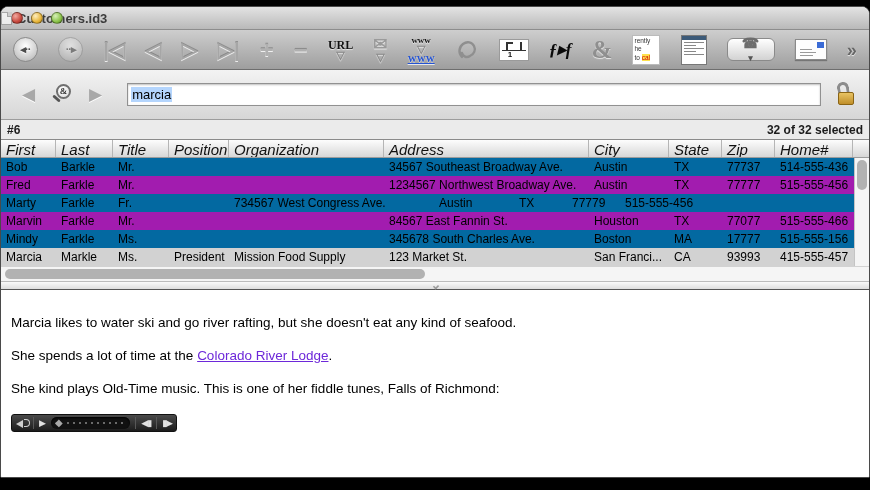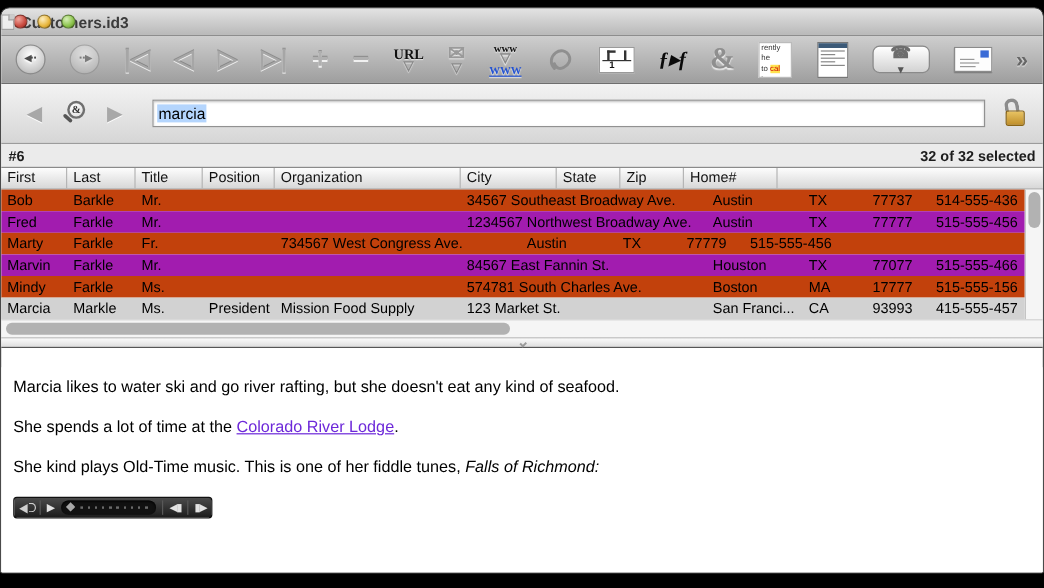--- a/index.html
+++ b/index.html
@@ -96,26 +96,26 @@
     background:linear-gradient(#e8c363,#c08f2a); border:1px solid #8a6414; }
 
   
   .statusrow { height:20px; flex:0 0 20px; background:#ebebeb; border-bottom:1px solid #8a8a8a;
     display:flex; align-items:center; justify-content:space-between; padding:0 6px;
     font-size:12px; font-weight:bold; color:#1c1c1c; }
 
   
   .thead { height:18px; flex:0 0 18px; display:flex;
     background:linear-gradient(#fdfdfd,#d7d7d7); border-bottom:1px solid #9c9c9c; }
-  .th { font-size:12px; color:#111; padding:1px 0 0 5px; border-right:1px solid #b5b5b5;
-    overflow:hidden; white-space:nowrap; }
+  .th { font-size:15px; color:#111; padding:1px 0 0 5px; border-right:1px solid #b5b5b5;
+    overflow:hidden; white-space:nowrap;font-style:italic; }
   .th.stub { border-right:none; }
   .tbody-wrap { flex:0 0 108px; height:108px; display:flex; }
   .tbody { width:853px; }
-  .tr { display:flex; height:18px; background:#c2410c; }
+  .tr { display:flex; height:18px; background:#0369a1; }
   .tr.alt { background:#a21caf; }
   .tr.sel { background:#d2d2d2; }
   .td { font-size:12px; color:#000; padding:2px 0 0 5px; overflow:hidden; white-space:nowrap; }
   .c0{width:55px;} .c1{width:57px;} .c2{width:56px;} .c3{width:60px;} .c4{width:155px;}
   .c5{width:205px;} .c6{width:80px;} .c7{width:53px;} .c8{width:53px;} .c9{width:78px;}
   .vscroll { width:15px; background:#f5f5f5; border-left:1px solid #c4c4c4; position:relative; }
   .vscroll .thumb { position:absolute; top:2px; left:2px; width:10px; height:30px;
     background:#b2b2b2; border-radius:6px; }
   .hscroll { height:15px; flex:0 0 15px; background:#f5f5f5; border-top:1px solid #d2d2d2;
     position:relative; }
@@ -126,21 +126,21 @@
   .splitter { height:9px; flex:0 0 9px; background:linear-gradient(#fafafa,#dedede);
     border-top:1px solid #bcbcbc; border-bottom:1px solid #555; position:relative; }
   .splitter .nub { position:absolute; left:432px; top:2px; width:6px; height:5px;
     border-left:2px solid #9a9a9a; border-bottom:2px solid #9a9a9a; transform:rotate(-45deg) scale(.8); }
 
   
   .notes { flex:1; background:#fff; padding:9px 10px; font-size:13.5px; color:#000;
     overflow:hidden;margin-top:16px; }
   .notes p { margin:0 0 16px 0; line-height:1.25; }
   .notes a { color:#6d28d9; text-decoration:underline; }
-  .notes .ital { font-style:italic; }
+  .notes .ital { }
 
   
   .player { width:166px; height:18px; margin-top:10px; border-radius:3px;
     background:linear-gradient(#4a4a4a,#1c1c1c); border:1px solid #111;
     display:flex; align-items:center; padding:0 4px; gap:5px; }
   .pl-sep { width:1px; height:12px; background:#585858; }
   .pl-speaker { width:12px; height:10px; position:relative; }
   .pl-speaker .cone { position:absolute; left:0; top:2px; width:0; height:0;
     border-right:7px solid #cfcfcf; border-top:4px solid transparent; border-bottom:4px solid transparent; }
   .pl-speaker .wave { position:absolute; left:8px; top:1px; width:6px; height:8px;
@@ -283,20 +283,21 @@
     <span>#6</span>
     <span>32 of 32 selected</span>
   </div>
 
   <div class="thead" id="thead">
       <div class="th c0">First</div>
       <div class="th c1">Last</div>
       <div class="th c2">Title</div>
       <div class="th c3">Position</div>
       <div class="th c4">Organization</div>
+      <div class="th c5">Address</div>
       <div class="th c6">City</div>
       <div class="th c7">State</div>
       <div class="th c8">Zip</div>
       <div class="th c9">Home#</div>
       <div class="th stub" style="width: 15px;"></div>
     </div>
   <div class="tbody-wrap">
     <div class="tbody" id="tbody">
         <div class="tr">
           <div class="td c0">Bob</div>
@@ -344,21 +345,21 @@
           <div class="td c7">TX</div>
           <div class="td c8">77077</div>
           <div class="td c9">515-555-466</div>
         </div>
         <div class="tr">
           <div class="td c0">Mindy</div>
           <div class="td c1">Farkle</div>
           <div class="td c2">Ms.</div>
           <div class="td c3"></div>
           <div class="td c4"></div>
-          <div class="td c5">574781 South Charles Ave.</div>
+          <div class="td c5">345678 South Charles Ave.</div>
           <div class="td c6">Boston</div>
           <div class="td c7">MA</div>
           <div class="td c8">17777</div>
           <div class="td c9">515-555-156</div>
         </div>
         <div class="tr alt sel">
           <div class="td c0">Marcia</div>
           <div class="td c1">Markle</div>
           <div class="td c2">Ms.</div>
           <div class="td c3">President</div>

